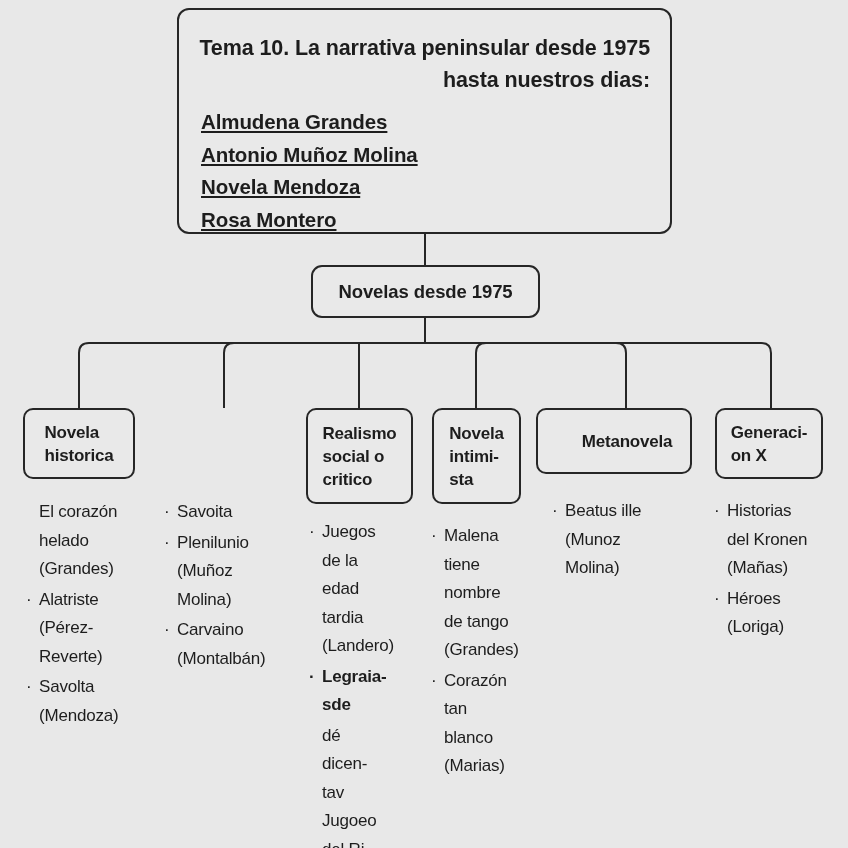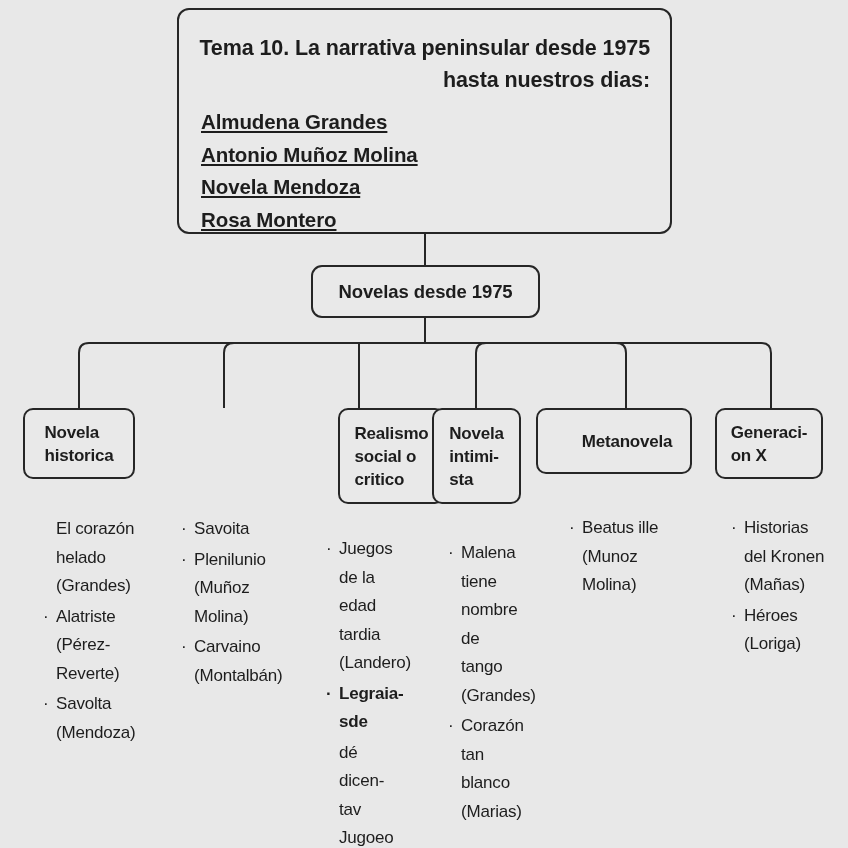--- a/index.html
+++ b/index.html
@@ -103,21 +103,21 @@
   }
 
   
   .col {
     position: absolute;
     box-sizing: border-box;
     z-index: 2;
   }
   .bullet-list {
     list-style: none;
-    margin: 17px;
+    margin: 0;
     padding: 0;
   }
   .bullet-item {
     position: relative;
     padding-left: 14px;
     font-size: 17px;
     line-height: 28.5px;
     letter-spacing: -0.2px;
     margin-bottom: 2px;
   }
@@ -168,21 +168,21 @@
   </div>
 
   <div class="node" id="level2-node">
     <span class="label">Novelas desde 1975</span>
   </div>
 
   <div class="node cat-node" style="left:23px; width:112px; height:71px;">
     <span class="cat-label">Novela
 historica</span>
   </div>
-  <div class="node cat-node" style="left:306px; width:107px; height:96px;margin-left:32px;">
+  <div class="node cat-node" style="left:306px; width:107px; height:96px;">
     <span class="cat-label">Realismo
 social o
 critico</span>
   </div>
   <div class="node cat-node" style="left:432px; width:89px; height:96px;">
     <span class="cat-label">Novela
 intimi-
 sta</span>
   </div>
   <div class="node cat-node" style="left:536px; width:156px; height:66px; align-items:center;padding-left:36px;">

